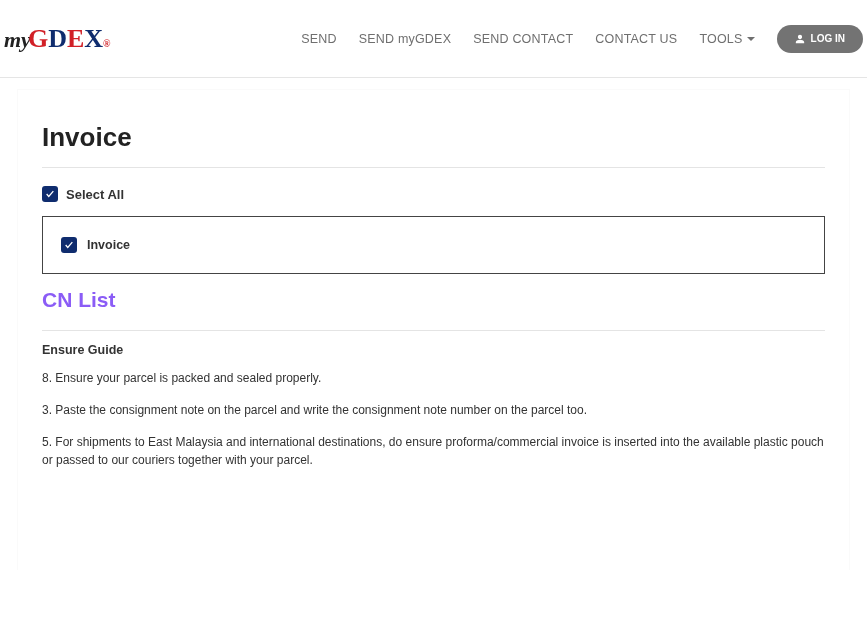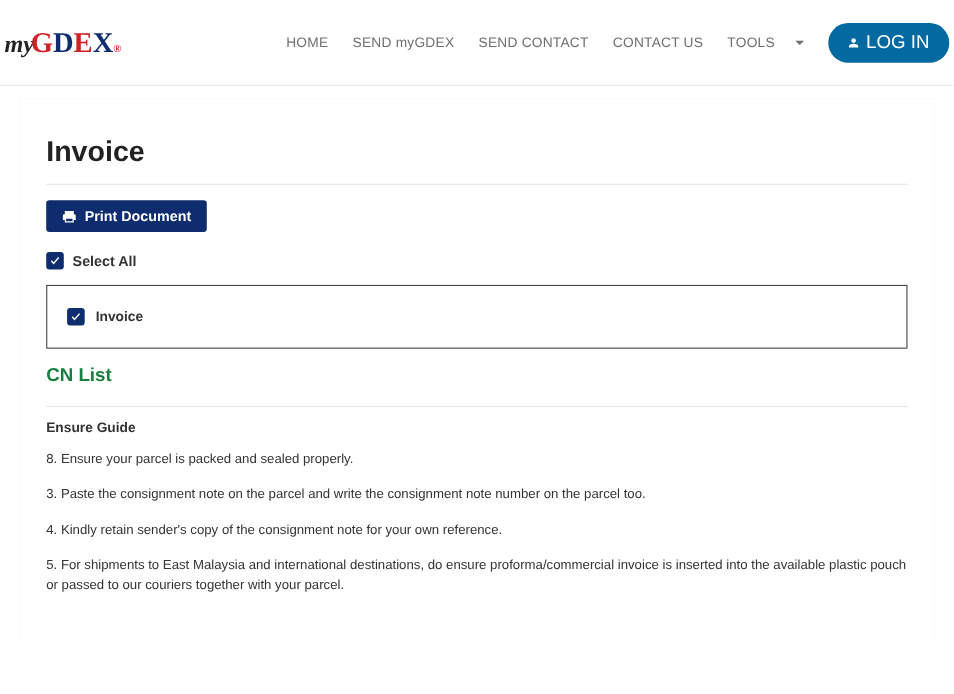--- a/index.html
+++ b/index.html
@@ -31,26 +31,26 @@
   .logo .g  { color:#d12027; }
   .logo .d  { color:#0f2c6e; }
   .logo .e  { color:#d12027; }
   .logo .x  { color:#0f2c6e; }
   .logo sup { font-size:10px; color:#d12027; }
   .nav { margin-left:auto; display:flex; align-items:center; gap: 22px; }
   .nav a {
     color:#6f6f6f; font-size:12.5px; text-decoration:none;
     font-weight:500; letter-spacing:.2px;
   }
-  .nav .tools { display:flex; align-items:center; gap:19px; }
+  .nav .tools { display:flex; align-items:center; gap:4px; }
   .caret { width:0;height:0;border-left:4px solid transparent;border-right:4px solid transparent;border-top:4px solid #6f6f6f; }
   .login-btn {
-    background:#0369a1; color:#fff; border:none;
+    background:#737373; color:#fff; border:none;
     padding: 8px 18px; border-radius: 20px;
-    font-size:17px; font-weight:400; display:flex; align-items:center; gap:6px;
+    font-size:10px; font-weight:700; display:flex; align-items:center; gap:6px;
     cursor:pointer;
   }
   .login-btn svg { width:10px; height:12px; fill:#fff; }
   
   .page {
     background:#fff;
     padding: 12px 18px 0 18px;
   }
   .card {
     background:#fff;
@@ -80,40 +80,40 @@
     display:inline-flex; align-items:center; justify-content:center;
     cursor:pointer; flex-shrink:0;
   }
   .chk svg { width:10px; height:10px; stroke:#fff; stroke-width:3; fill:none; }
   .box {
     border:1px solid #444; padding: 20px 18px; margin-top: 14px;
     display:flex; align-items:center; gap:10px; font-weight:600;
     font-size:12.5px;
   }
   h2.section-title {
-    font-size:17px; font-weight:700; margin-top:14px; color:#15803d;
+    font-size:21px; font-weight:700; margin-top:14px; color:#8b5cf6;
   }
   .guide-hr { border:none; border-top:1px solid #e4e4e4; margin: 18px 0 12px 0; }
   .guide-title { font-weight:700; font-size:12.5px; margin-bottom:12px; }
   .guide-line { font-size:12px; color:#333; margin-bottom:14px; line-height:1.5; }
 </style>
 </head>
 <body>
 
 <div class="topbar">
   <div class="logo">
     <span class="my">my</span>
     <span class="g">G</span>
     <span class="d">D</span>
     <span class="e">E</span>
     <span class="x">X</span>
     <sup>®</sup>
   </div>
   <div class="nav">
-    <a href="#">HOME</a>
+    <a href="#">SEND</a>
     <a href="#">SEND myGDEX</a>
     <a href="#">SEND CONTACT</a>
     <a href="#">CONTACT US</a>
     <a href="#" class="tools">
       <span>TOOLS</span>
       <span class="caret"></span>
     </a>
     <button class="login-btn">
       <svg viewBox="0 0 24 24">
           <path d="M12 12c2.8 0 5-2.2 5-5s-2.2-5-5-5-5 2.2-5 5 2.2 5 5 5zm0 2c-3.3 0-10 1.7-10 5v3h20v-3c0-3.3-6.7-5-10-5z"></path>
@@ -122,26 +122,20 @@
     </button>
   </div>
 </div>
 
 <div class="page">
   <div class="card">
 
     <h1 class="page-title">Invoice</h1>
     <hr class="hr">
 
-    <button class="print-btn">
-      <svg viewBox="0 0 24 24">
-          <path d="M19 8H5V3h14v5zm3 2v7h-3v4H5v-4H2v-7c0-1.1.9-2 2-2h16c1.1 0 2 .9 2 2zm-5 5H7v4h10v-4z"></path>
-        </svg>
-      <span>Print Document</span>
-    </button>
 
     <div class="select-all-row">
       <span class="chk">
         <svg viewBox="0 0 24 24">
             <polyline points="4 12 9 18 20 5"></polyline>
           </svg>
       </span>
       <span>Select All</span>
     </div>
 
@@ -155,17 +149,16 @@
     </div>
 
     <h2 class="section-title">CN List</h2>
 
 
     <hr class="guide-hr">
 
     <div class="guide-title">Ensure Guide</div>
     <div class="guide-line">8. Ensure your parcel is packed and sealed properly.</div>
     <div class="guide-line">3. Paste the consignment note on the parcel and write the consignment note number on the parcel too.</div>
-    <div class="guide-line">4. Kindly retain sender's copy of the consignment note for your own reference.</div>
     <div class="guide-line">5. For shipments to East Malaysia and international destinations, do ensure proforma/commercial invoice is inserted into the available plastic pouch or passed to our couriers together with your parcel.</div>
 
   </div>
 </div>
 
 </body></html>

